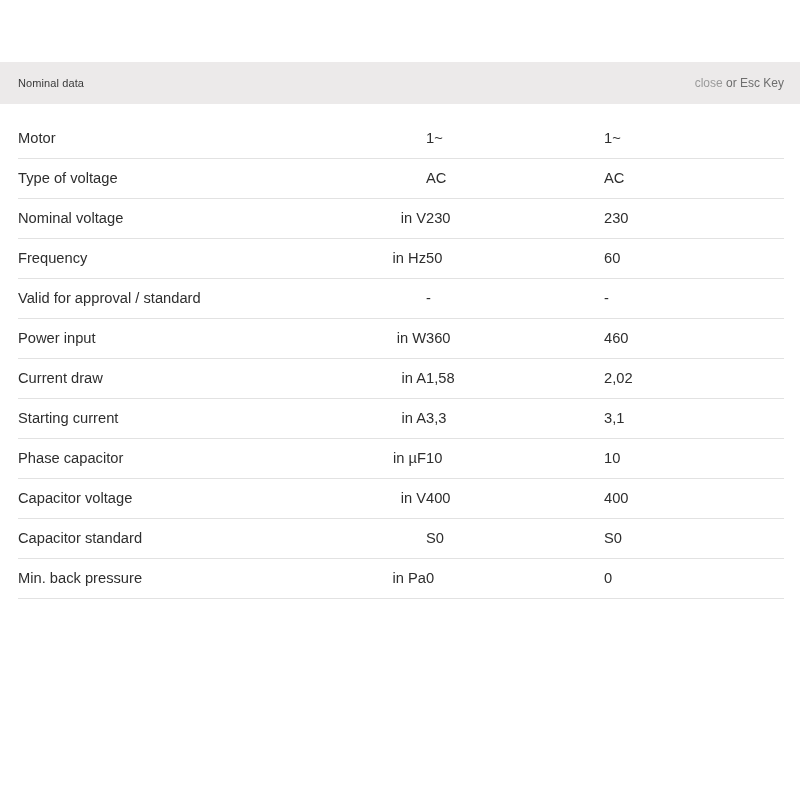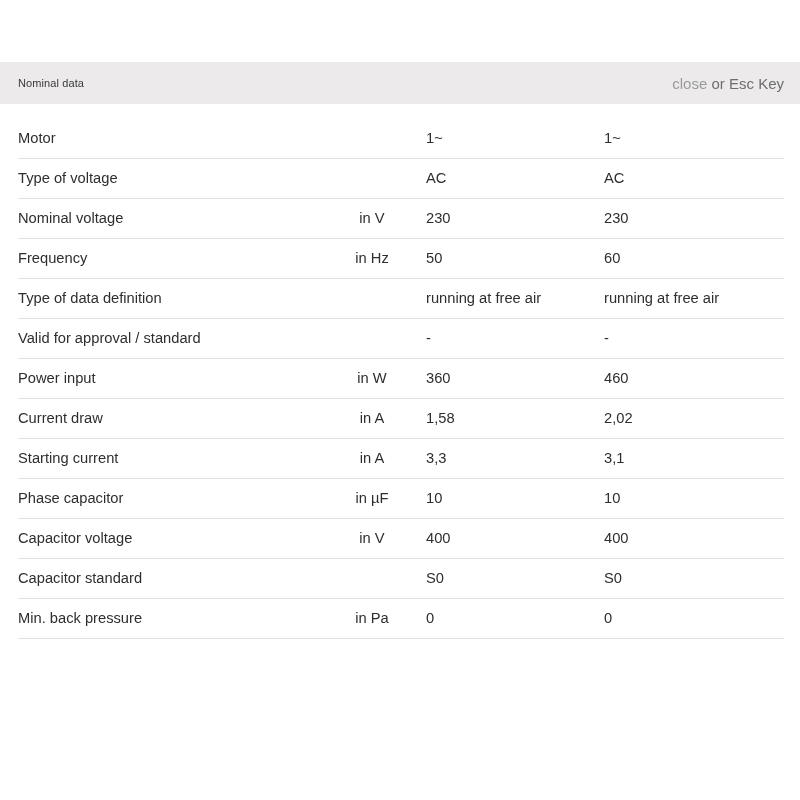--- a/index.html
+++ b/index.html
@@ -34,21 +34,21 @@
     padding: 0 16px 0 18px;
   }
 
   .header-title {
     font-size: 11px;
     color: #3a3a3a;
     letter-spacing: 0.1px;
   }
 
   .header-close {
-    font-size: 15px;
+    font-size: 12px;
     color: #9a9a9a;
     white-space: nowrap;
   }
 
   .header-close .close-word {
     color: #9a9a9a;
   }
 
   .header-close .esc-text {
     color: #6e6e6e;
@@ -78,21 +78,21 @@
     box-sizing: border-box;
   }
 
   td.c-label {
     width: 300px;
     padding-left: 20px;
   }
 
   td.c-unit {
     width: 108px;
-    text-align: center;
+    text-align: right;
     padding-right: 10px;
     color: #2e2e2e;
   }
 
   td.c-val1 {
     width: 178px;
     padding-left: 6px;
   }
 
   td.c-val2 {
@@ -139,26 +139,20 @@
             <td class="c-val1">230</td>
             <td class="c-val2">230</td>
           </tr>
           <tr>
             <td class="c-label">Frequency</td>
             <td class="c-unit">in Hz</td>
             <td class="c-val1">50</td>
             <td class="c-val2">60</td>
           </tr>
           <tr>
-            <td class="c-label">Type of data definition</td>
-            <td class="c-unit"></td>
-            <td class="c-val1">running at free air</td>
-            <td class="c-val2">running at free air</td>
-          </tr>
-          <tr>
             <td class="c-label">Valid for approval / standard</td>
             <td class="c-unit"></td>
             <td class="c-val1">-</td>
             <td class="c-val2">-</td>
           </tr>
           <tr>
             <td class="c-label">Power input</td>
             <td class="c-unit">in W</td>
             <td class="c-val1">360</td>
             <td class="c-val2">460</td>

